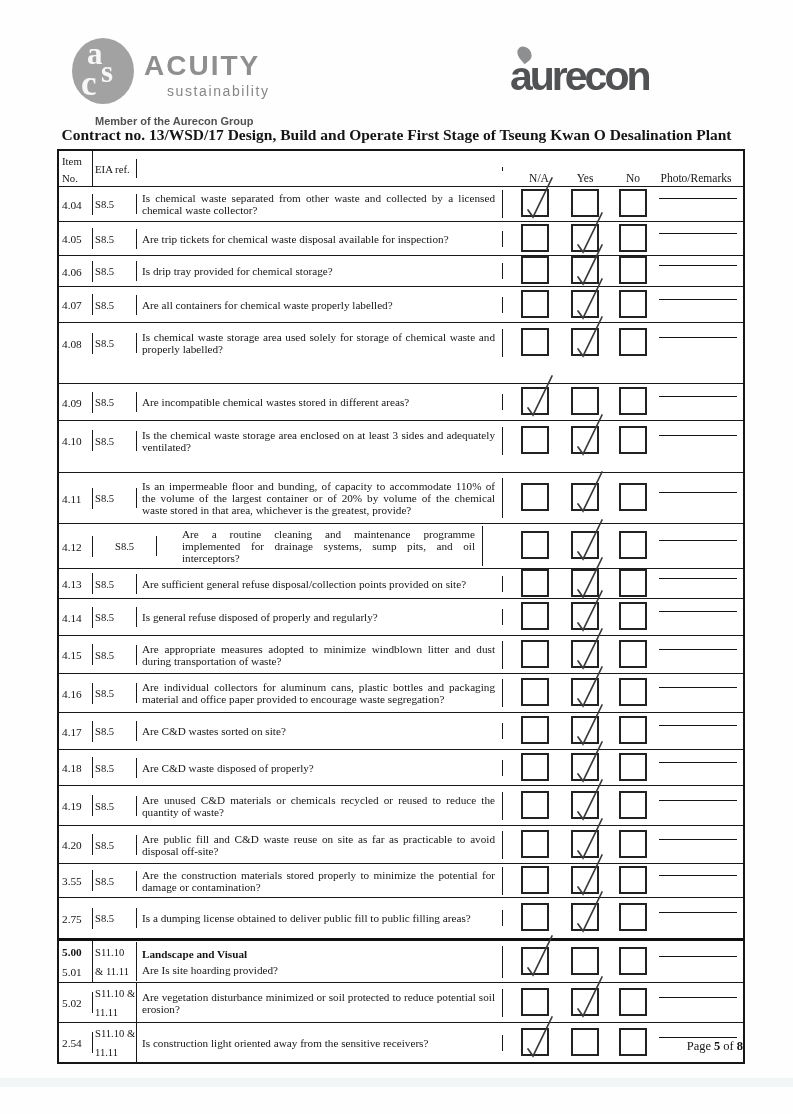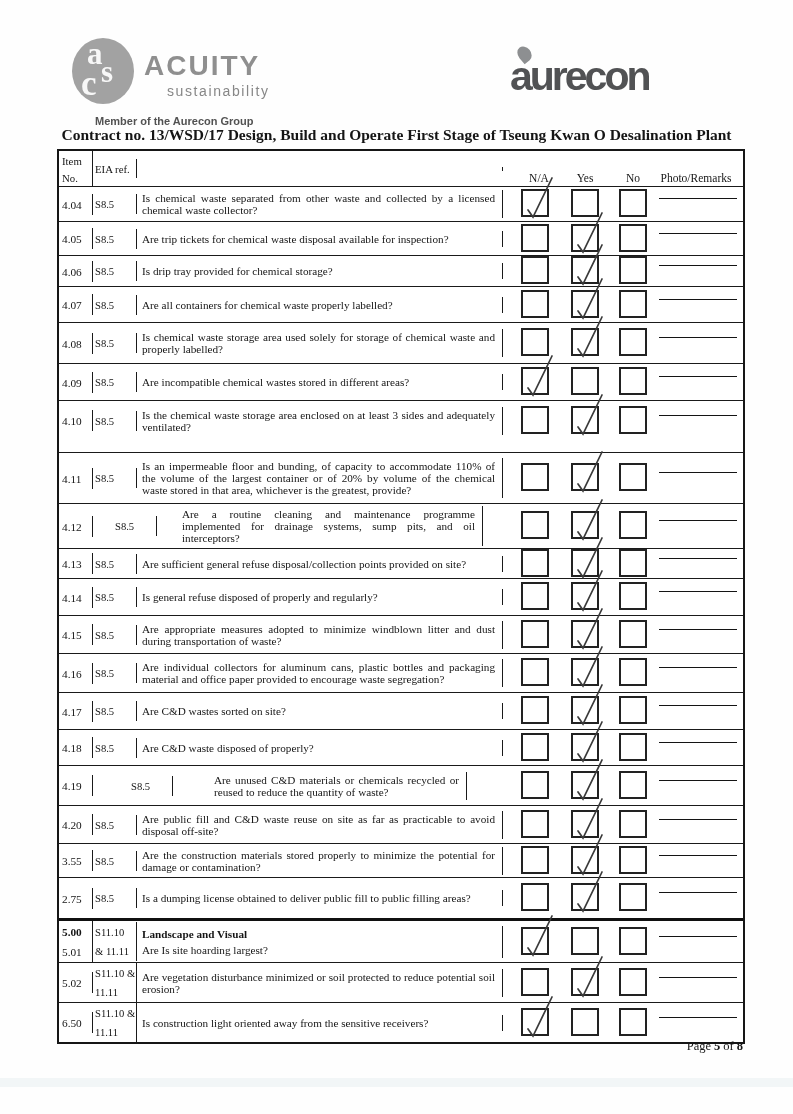--- a/index.html
+++ b/index.html
@@ -208,241 +208,241 @@
       <div class="cb na"></div>
       <div class="cb yes">
           <svg width="38" height="48" viewBox="0 0 38 48">
             <path d="M8 36 L13 43 L32 4" fill="none" stroke="#3a3a3a" stroke-width="1.7" stroke-linecap="round"></path>
           </svg>
         </div>
       <div class="cb no"></div>
       <div class="rem-line"></div>
     </div>
   </div>
+    <div class="row" style="min-height: 37px; margin-top: 20px;">
+    <div class="c-item">
+      <div class="l1">4.09</div>
+    </div>
+    <div class="c-ref">
+      <div class="l1">S8.5</div>
+    </div>
+    <div class="c-q">
+
+      <div class="q-text">Are incompatible chemical wastes stored in different areas?</div>
+    </div>
+    <div class="c-checks">
+      <div class="cb na">
+          <svg width="38" height="48" viewBox="0 0 38 48">
+            <path d="M8 36 L13 43 L32 4" fill="none" stroke="#3a3a3a" stroke-width="1.7" stroke-linecap="round"></path>
+          </svg>
+        </div>
+      <div class="cb yes"></div>
+      <div class="cb no"></div>
+      <div class="rem-line"></div>
+    </div>
+  </div>
+    <div class="row" style="min-height: 40px;">
+    <div class="c-item">
+      <div class="l1">4.10</div>
+    </div>
+    <div class="c-ref">
+      <div class="l1">S8.5</div>
+    </div>
+    <div class="c-q">
+
+      <div class="q-text">Is the chemical waste storage area enclosed on at least 3 sides and adequately ventilated?</div>
+    </div>
+    <div class="c-checks">
+      <div class="cb na"></div>
+      <div class="cb yes">
+          <svg width="38" height="48" viewBox="0 0 38 48">
+            <path d="M8 36 L13 43 L32 4" fill="none" stroke="#3a3a3a" stroke-width="1.7" stroke-linecap="round"></path>
+          </svg>
+        </div>
+      <div class="cb no"></div>
+      <div class="rem-line"></div>
+    </div>
+  </div>
+    <div class="row" style="min-height: 51px; margin-top: 12px;">
+    <div class="c-item">
+      <div class="l1">4.11</div>
+    </div>
+    <div class="c-ref">
+      <div class="l1">S8.5</div>
+    </div>
+    <div class="c-q">
+
+      <div class="q-text">Is an impermeable floor and bunding, of capacity to accommodate 110% of the volume of the largest container or of 20% by volume of the chemical waste stored in that area, whichever is the greatest, provide?</div>
+    </div>
+    <div class="c-checks">
+      <div class="cb na"></div>
+      <div class="cb yes">
+          <svg width="38" height="48" viewBox="0 0 38 48">
+            <path d="M8 36 L13 43 L32 4" fill="none" stroke="#3a3a3a" stroke-width="1.7" stroke-linecap="round"></path>
+          </svg>
+        </div>
+      <div class="cb no"></div>
+      <div class="rem-line"></div>
+    </div>
+  </div>
+    <div class="row" style="min-height: 45px; gap: 20px;">
+    <div class="c-item">
+      <div class="l1">4.12</div>
+    </div>
+    <div class="c-ref">
+      <div class="l1">S8.5</div>
+    </div>
+    <div class="c-q">
+
+      <div class="q-text">Are a routine cleaning and maintenance programme implemented for drainage systems, sump pits, and oil interceptors?</div>
+    </div>
+    <div class="c-checks">
+      <div class="cb na"></div>
+      <div class="cb yes">
+          <svg width="38" height="48" viewBox="0 0 38 48">
+            <path d="M8 36 L13 43 L32 4" fill="none" stroke="#3a3a3a" stroke-width="1.7" stroke-linecap="round"></path>
+          </svg>
+        </div>
+      <div class="cb no"></div>
+      <div class="rem-line"></div>
+    </div>
+  </div>
+    <div class="row" style="min-height: 30px;">
+    <div class="c-item">
+      <div class="l1">4.13</div>
+    </div>
+    <div class="c-ref">
+      <div class="l1">S8.5</div>
+    </div>
+    <div class="c-q">
+
+      <div class="q-text">Are sufficient general refuse disposal/collection points provided on site?</div>
+    </div>
+    <div class="c-checks">
+      <div class="cb na"></div>
+      <div class="cb yes">
+          <svg width="38" height="48" viewBox="0 0 38 48">
+            <path d="M8 36 L13 43 L32 4" fill="none" stroke="#3a3a3a" stroke-width="1.7" stroke-linecap="round"></path>
+          </svg>
+        </div>
+      <div class="cb no"></div>
+      <div class="rem-line"></div>
+    </div>
+  </div>
     <div class="row" style="min-height: 37px;">
     <div class="c-item">
-      <div class="l1">4.09</div>
-    </div>
-    <div class="c-ref">
-      <div class="l1">S8.5</div>
-    </div>
-    <div class="c-q">
-
-      <div class="q-text">Are incompatible chemical wastes stored in different areas?</div>
-    </div>
-    <div class="c-checks">
-      <div class="cb na">
-          <svg width="38" height="48" viewBox="0 0 38 48">
-            <path d="M8 36 L13 43 L32 4" fill="none" stroke="#3a3a3a" stroke-width="1.7" stroke-linecap="round"></path>
-          </svg>
-        </div>
-      <div class="cb yes"></div>
+      <div class="l1">4.14</div>
+    </div>
+    <div class="c-ref">
+      <div class="l1">S8.5</div>
+    </div>
+    <div class="c-q">
+
+      <div class="q-text">Is general refuse disposed of properly and regularly?</div>
+    </div>
+    <div class="c-checks">
+      <div class="cb na"></div>
+      <div class="cb yes">
+          <svg width="38" height="48" viewBox="0 0 38 48">
+            <path d="M8 36 L13 43 L32 4" fill="none" stroke="#3a3a3a" stroke-width="1.7" stroke-linecap="round"></path>
+          </svg>
+        </div>
+      <div class="cb no"></div>
+      <div class="rem-line"></div>
+    </div>
+  </div>
+    <div class="row" style="min-height: 38px;">
+    <div class="c-item">
+      <div class="l1">4.15</div>
+    </div>
+    <div class="c-ref">
+      <div class="l1">S8.5</div>
+    </div>
+    <div class="c-q">
+
+      <div class="q-text">Are appropriate measures adopted to minimize windblown litter and dust during transportation of waste?</div>
+    </div>
+    <div class="c-checks">
+      <div class="cb na"></div>
+      <div class="cb yes">
+          <svg width="38" height="48" viewBox="0 0 38 48">
+            <path d="M8 36 L13 43 L32 4" fill="none" stroke="#3a3a3a" stroke-width="1.7" stroke-linecap="round"></path>
+          </svg>
+        </div>
+      <div class="cb no"></div>
+      <div class="rem-line"></div>
+    </div>
+  </div>
+    <div class="row" style="min-height: 39px;">
+    <div class="c-item">
+      <div class="l1">4.16</div>
+    </div>
+    <div class="c-ref">
+      <div class="l1">S8.5</div>
+    </div>
+    <div class="c-q">
+
+      <div class="q-text">Are individual collectors for aluminum cans, plastic bottles and packaging material and office paper provided to encourage waste segregation?</div>
+    </div>
+    <div class="c-checks">
+      <div class="cb na"></div>
+      <div class="cb yes">
+          <svg width="38" height="48" viewBox="0 0 38 48">
+            <path d="M8 36 L13 43 L32 4" fill="none" stroke="#3a3a3a" stroke-width="1.7" stroke-linecap="round"></path>
+          </svg>
+        </div>
+      <div class="cb no"></div>
+      <div class="rem-line"></div>
+    </div>
+  </div>
+    <div class="row" style="min-height: 37px;">
+    <div class="c-item">
+      <div class="l1">4.17</div>
+    </div>
+    <div class="c-ref">
+      <div class="l1">S8.5</div>
+    </div>
+    <div class="c-q">
+
+      <div class="q-text">Are C&amp;D wastes sorted on site?</div>
+    </div>
+    <div class="c-checks">
+      <div class="cb na"></div>
+      <div class="cb yes">
+          <svg width="38" height="48" viewBox="0 0 38 48">
+            <path d="M8 36 L13 43 L32 4" fill="none" stroke="#3a3a3a" stroke-width="1.7" stroke-linecap="round"></path>
+          </svg>
+        </div>
+      <div class="cb no"></div>
+      <div class="rem-line"></div>
+    </div>
+  </div>
+    <div class="row" style="min-height: 36px;">
+    <div class="c-item">
+      <div class="l1">4.18</div>
+    </div>
+    <div class="c-ref">
+      <div class="l1">S8.5</div>
+    </div>
+    <div class="c-q">
+
+      <div class="q-text">Are C&amp;D waste disposed of properly?</div>
+    </div>
+    <div class="c-checks">
+      <div class="cb na"></div>
+      <div class="cb yes">
+          <svg width="38" height="48" viewBox="0 0 38 48">
+            <path d="M8 36 L13 43 L32 4" fill="none" stroke="#3a3a3a" stroke-width="1.7" stroke-linecap="round"></path>
+          </svg>
+        </div>
       <div class="cb no"></div>
       <div class="rem-line"></div>
     </div>
   </div>
     <div class="row" style="min-height: 40px;">
-    <div class="c-item">
-      <div class="l1">4.10</div>
-    </div>
-    <div class="c-ref">
-      <div class="l1">S8.5</div>
-    </div>
-    <div class="c-q">
-
-      <div class="q-text">Is the chemical waste storage area enclosed on at least 3 sides and adequately ventilated?</div>
-    </div>
-    <div class="c-checks">
-      <div class="cb na"></div>
-      <div class="cb yes">
-          <svg width="38" height="48" viewBox="0 0 38 48">
-            <path d="M8 36 L13 43 L32 4" fill="none" stroke="#3a3a3a" stroke-width="1.7" stroke-linecap="round"></path>
-          </svg>
-        </div>
-      <div class="cb no"></div>
-      <div class="rem-line"></div>
-    </div>
-  </div>
-    <div class="row" style="min-height: 51px; margin-top: 12px;">
-    <div class="c-item">
-      <div class="l1">4.11</div>
-    </div>
-    <div class="c-ref">
-      <div class="l1">S8.5</div>
-    </div>
-    <div class="c-q">
-
-      <div class="q-text">Is an impermeable floor and bunding, of capacity to accommodate 110% of the volume of the largest container or of 20% by volume of the chemical waste stored in that area, whichever is the greatest, provide?</div>
-    </div>
-    <div class="c-checks">
-      <div class="cb na"></div>
-      <div class="cb yes">
-          <svg width="38" height="48" viewBox="0 0 38 48">
-            <path d="M8 36 L13 43 L32 4" fill="none" stroke="#3a3a3a" stroke-width="1.7" stroke-linecap="round"></path>
-          </svg>
-        </div>
-      <div class="cb no"></div>
-      <div class="rem-line"></div>
-    </div>
-  </div>
-    <div class="row" style="min-height: 45px; gap: 20px;">
-    <div class="c-item">
-      <div class="l1">4.12</div>
-    </div>
-    <div class="c-ref">
-      <div class="l1">S8.5</div>
-    </div>
-    <div class="c-q">
-
-      <div class="q-text">Are a routine cleaning and maintenance programme implemented for drainage systems, sump pits, and oil interceptors?</div>
-    </div>
-    <div class="c-checks">
-      <div class="cb na"></div>
-      <div class="cb yes">
-          <svg width="38" height="48" viewBox="0 0 38 48">
-            <path d="M8 36 L13 43 L32 4" fill="none" stroke="#3a3a3a" stroke-width="1.7" stroke-linecap="round"></path>
-          </svg>
-        </div>
-      <div class="cb no"></div>
-      <div class="rem-line"></div>
-    </div>
-  </div>
-    <div class="row" style="min-height: 30px;">
-    <div class="c-item">
-      <div class="l1">4.13</div>
-    </div>
-    <div class="c-ref">
-      <div class="l1">S8.5</div>
-    </div>
-    <div class="c-q">
-
-      <div class="q-text">Are sufficient general refuse disposal/collection points provided on site?</div>
-    </div>
-    <div class="c-checks">
-      <div class="cb na"></div>
-      <div class="cb yes">
-          <svg width="38" height="48" viewBox="0 0 38 48">
-            <path d="M8 36 L13 43 L32 4" fill="none" stroke="#3a3a3a" stroke-width="1.7" stroke-linecap="round"></path>
-          </svg>
-        </div>
-      <div class="cb no"></div>
-      <div class="rem-line"></div>
-    </div>
-  </div>
-    <div class="row" style="min-height: 37px;">
-    <div class="c-item">
-      <div class="l1">4.14</div>
-    </div>
-    <div class="c-ref">
-      <div class="l1">S8.5</div>
-    </div>
-    <div class="c-q">
-
-      <div class="q-text">Is general refuse disposed of properly and regularly?</div>
-    </div>
-    <div class="c-checks">
-      <div class="cb na"></div>
-      <div class="cb yes">
-          <svg width="38" height="48" viewBox="0 0 38 48">
-            <path d="M8 36 L13 43 L32 4" fill="none" stroke="#3a3a3a" stroke-width="1.7" stroke-linecap="round"></path>
-          </svg>
-        </div>
-      <div class="cb no"></div>
-      <div class="rem-line"></div>
-    </div>
-  </div>
-    <div class="row" style="min-height: 38px;">
-    <div class="c-item">
-      <div class="l1">4.15</div>
-    </div>
-    <div class="c-ref">
-      <div class="l1">S8.5</div>
-    </div>
-    <div class="c-q">
-
-      <div class="q-text">Are appropriate measures adopted to minimize windblown litter and dust during transportation of waste?</div>
-    </div>
-    <div class="c-checks">
-      <div class="cb na"></div>
-      <div class="cb yes">
-          <svg width="38" height="48" viewBox="0 0 38 48">
-            <path d="M8 36 L13 43 L32 4" fill="none" stroke="#3a3a3a" stroke-width="1.7" stroke-linecap="round"></path>
-          </svg>
-        </div>
-      <div class="cb no"></div>
-      <div class="rem-line"></div>
-    </div>
-  </div>
-    <div class="row" style="min-height: 39px;">
-    <div class="c-item">
-      <div class="l1">4.16</div>
-    </div>
-    <div class="c-ref">
-      <div class="l1">S8.5</div>
-    </div>
-    <div class="c-q">
-
-      <div class="q-text">Are individual collectors for aluminum cans, plastic bottles and packaging material and office paper provided to encourage waste segregation?</div>
-    </div>
-    <div class="c-checks">
-      <div class="cb na"></div>
-      <div class="cb yes">
-          <svg width="38" height="48" viewBox="0 0 38 48">
-            <path d="M8 36 L13 43 L32 4" fill="none" stroke="#3a3a3a" stroke-width="1.7" stroke-linecap="round"></path>
-          </svg>
-        </div>
-      <div class="cb no"></div>
-      <div class="rem-line"></div>
-    </div>
-  </div>
-    <div class="row" style="min-height: 37px;">
-    <div class="c-item">
-      <div class="l1">4.17</div>
-    </div>
-    <div class="c-ref">
-      <div class="l1">S8.5</div>
-    </div>
-    <div class="c-q">
-
-      <div class="q-text">Are C&amp;D wastes sorted on site?</div>
-    </div>
-    <div class="c-checks">
-      <div class="cb na"></div>
-      <div class="cb yes">
-          <svg width="38" height="48" viewBox="0 0 38 48">
-            <path d="M8 36 L13 43 L32 4" fill="none" stroke="#3a3a3a" stroke-width="1.7" stroke-linecap="round"></path>
-          </svg>
-        </div>
-      <div class="cb no"></div>
-      <div class="rem-line"></div>
-    </div>
-  </div>
-    <div class="row" style="min-height: 36px;">
-    <div class="c-item">
-      <div class="l1">4.18</div>
-    </div>
-    <div class="c-ref">
-      <div class="l1">S8.5</div>
-    </div>
-    <div class="c-q">
-
-      <div class="q-text">Are C&amp;D waste disposed of properly?</div>
-    </div>
-    <div class="c-checks">
-      <div class="cb na"></div>
-      <div class="cb yes">
-          <svg width="38" height="48" viewBox="0 0 38 48">
-            <path d="M8 36 L13 43 L32 4" fill="none" stroke="#3a3a3a" stroke-width="1.7" stroke-linecap="round"></path>
-          </svg>
-        </div>
-      <div class="cb no"></div>
-      <div class="rem-line"></div>
-    </div>
-  </div>
-    <div class="row" style="min-height: 40px; gap: 36px;">
     <div class="c-item">
       <div class="l1">4.19</div>
     </div>
     <div class="c-ref">
       <div class="l1">S8.5</div>
     </div>
     <div class="c-q">
 
       <div class="q-text">Are unused C&amp;D materials or chemicals recycled or reused to reduce the quantity of waste?</div>
     </div>
@@ -527,21 +527,21 @@
     <div class="c-item">
       <div class="l1" style="font-weight: bold;">5.00</div>
         <div class="l2">5.01</div>
     </div>
     <div class="c-ref">
       <div class="l1">S11.10</div>
         <div class="l2">&amp; 11.11</div>
     </div>
     <div class="c-q">
       <div class="sec-title">Landscape and Visual</div>
-      <div class="q-text">Are Is site hoarding largest?</div>
+      <div class="q-text">Are Is site hoarding provided?</div>
     </div>
     <div class="c-checks">
       <div class="cb na">
           <svg width="38" height="48" viewBox="0 0 38 48">
             <path d="M8 36 L13 43 L32 4" fill="none" stroke="#3a3a3a" stroke-width="1.7" stroke-linecap="round"></path>
           </svg>
         </div>
       <div class="cb yes"></div>
       <div class="cb no"></div>
       <div class="rem-line"></div>
@@ -565,21 +565,21 @@
           <svg width="38" height="48" viewBox="0 0 38 48">
             <path d="M8 36 L13 43 L32 4" fill="none" stroke="#3a3a3a" stroke-width="1.7" stroke-linecap="round"></path>
           </svg>
         </div>
       <div class="cb no"></div>
       <div class="rem-line"></div>
     </div>
   </div>
     <div class="row" style="min-height: 38px;">
     <div class="c-item">
-      <div class="l1">6.50</div>
+      <div class="l1">2.54</div>
     </div>
     <div class="c-ref">
       <div class="l1">S11.10 &amp;</div>
         <div class="l2">11.11</div>
     </div>
     <div class="c-q">
 
       <div class="q-text">Is construction light oriented away from the sensitive receivers?</div>
     </div>
     <div class="c-checks">

